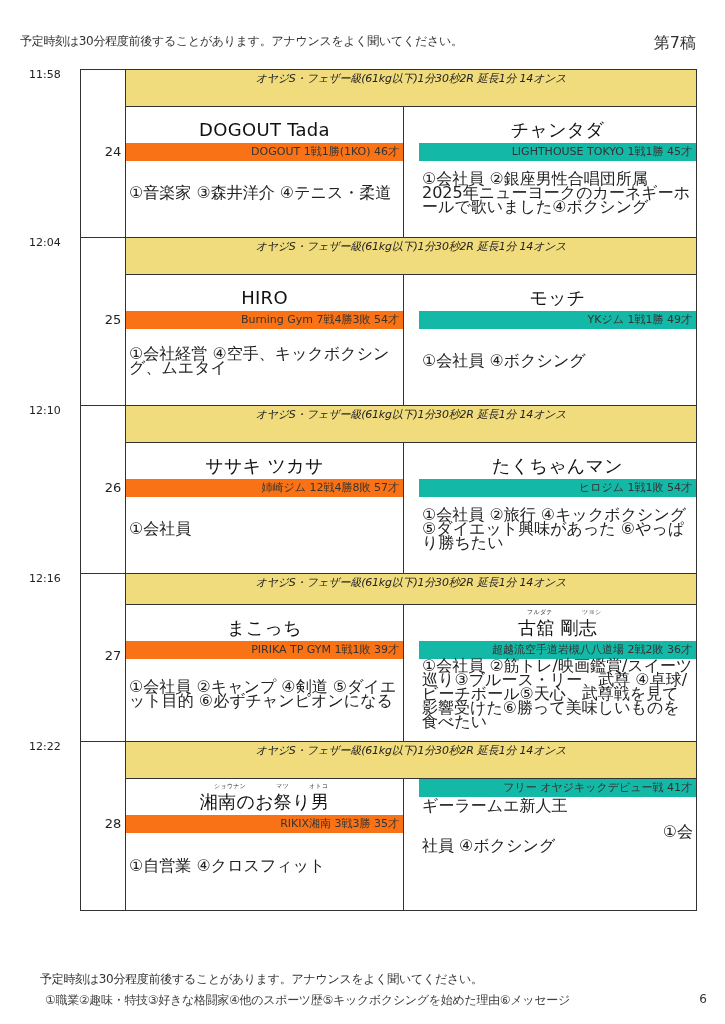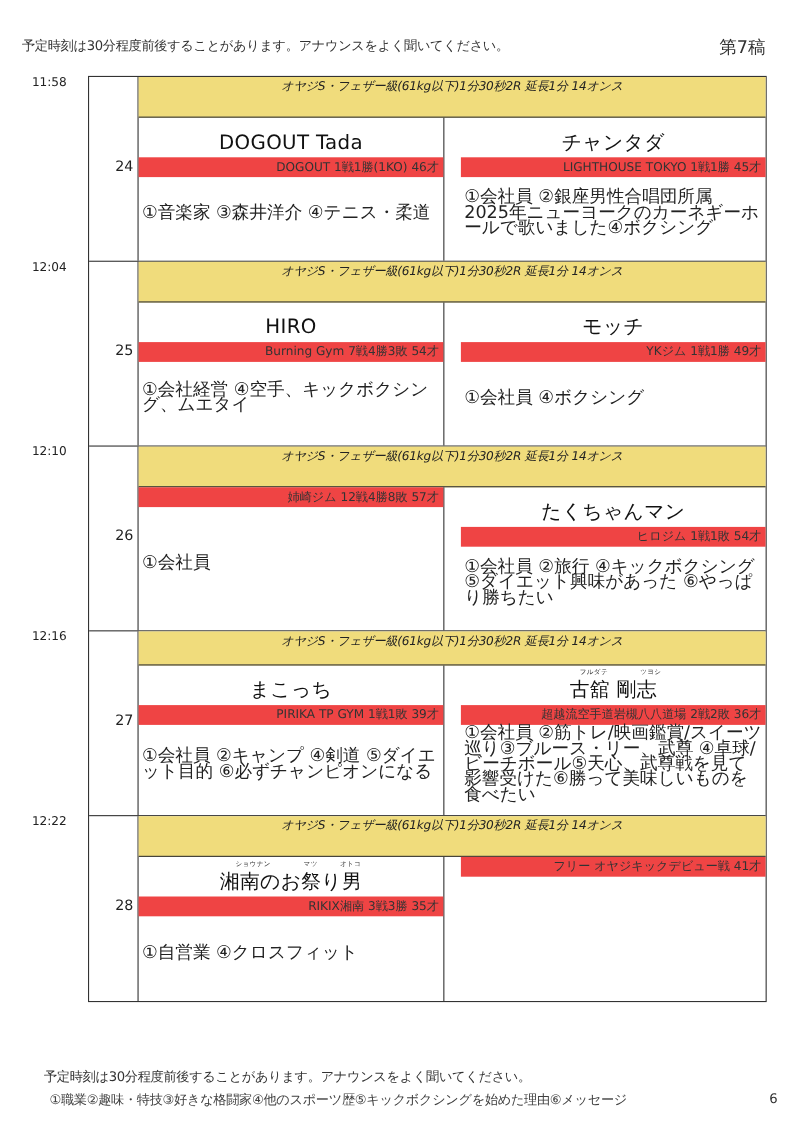--- a/index.html
+++ b/index.html
@@ -58,22 +58,22 @@
       line-height: 46px; color: #111; position: relative;
       letter-spacing: 0.3px;
     }
     .furigana {
       position: absolute; top: 3px; font-size: 6px; color: #333; line-height: 8px;
     }
     .info-bar {
       height: 18px; font-size: 11px; text-align: right;
       padding-right: 4px; line-height: 18px; color: #333;
     }
-    .red .info-bar { background: #ef4444; }
-    .blue .info-bar { background: #ef4444; padding-left: 41px; }
+    .red .info-bar { background: #f97316; }
+    .blue .info-bar { background: #14b8a6; padding-left: 41px; }
     .profile {
       flex: 1; font-size: 16px; padding: 0 3px;
       display: flex; align-items: center; line-height: 14px; color: #222;
       padding-bottom: 12px;
     }
     .profile.custom { display: block; padding-top: 2px; }
     .bottom-note {
       position: absolute; left: 40px; top: 971px; font-size: 12px; color: #333;
       letter-spacing: -0.3px;
     }
@@ -139,20 +139,21 @@
 
   <div class="bout">
     <div class="bout-time">12:10</div>
     <div class="bout-num-col">
       <span class="bout-num">26</span>
     </div>
     <div class="bout-body">
       <div class="weight-class">オヤジS・フェザー級(61kg以下)1分30秒2R  延長1分  14オンス</div>
       <div class="corners">
         <div class="corner red">
+          <div class="fighter-name">ササキ  ツカサ</div>
           <div class="info-bar">姉崎ジム  12戦4勝8敗  57才</div>
           <div class="profile">①会社員</div>
         </div>
         <div class="corner blue">
           <div class="fighter-name">たくちゃんマン</div>
           <div class="info-bar">ヒロジム  1戦1敗  54才</div>
           <div class="profile">①会社員  ②旅行  ④キックボクシング  ⑤ダイエット興味があった  ⑥やっぱり勝ちたい</div>
         </div>
       </div>
     </div>
@@ -197,20 +198,25 @@
             <span class="furigana" style="left:88px;">ショウナン</span>
             <span class="furigana" style="left:150px;">マツ</span>
             <span class="furigana" style="left:183px;">オトコ</span>
             <span>湘南のお祭り男</span>
           </div>
           <div class="info-bar">RIKIX湘南  3戦3勝  35才</div>
           <div class="profile">①自営業  ④クロスフィット</div>
         </div>
         <div class="corner blue">
           <div class="info-bar">フリー  オヤジキックデビュー戦  41才</div>
+          <div class="profile custom">
+            <div>ギーラームエ新人王</div>
+            <div style="text-align:right; margin-top:12px;">①会</div>
+            <div>社員  ④ボクシング</div>
+          </div>
         </div>
       </div>
     </div>
   </div>
 
 </div>
 
 <div class="bottom-note">予定時刻は30分程度前後することがあります。アナウンスをよく聞いてください。</div>
 <div class="legend">①職業②趣味・特技③好きな格闘家④他のスポーツ歴⑤キックボクシングを始めた理由⑥メッセージ</div>
 <div class="page-num">6</div>

